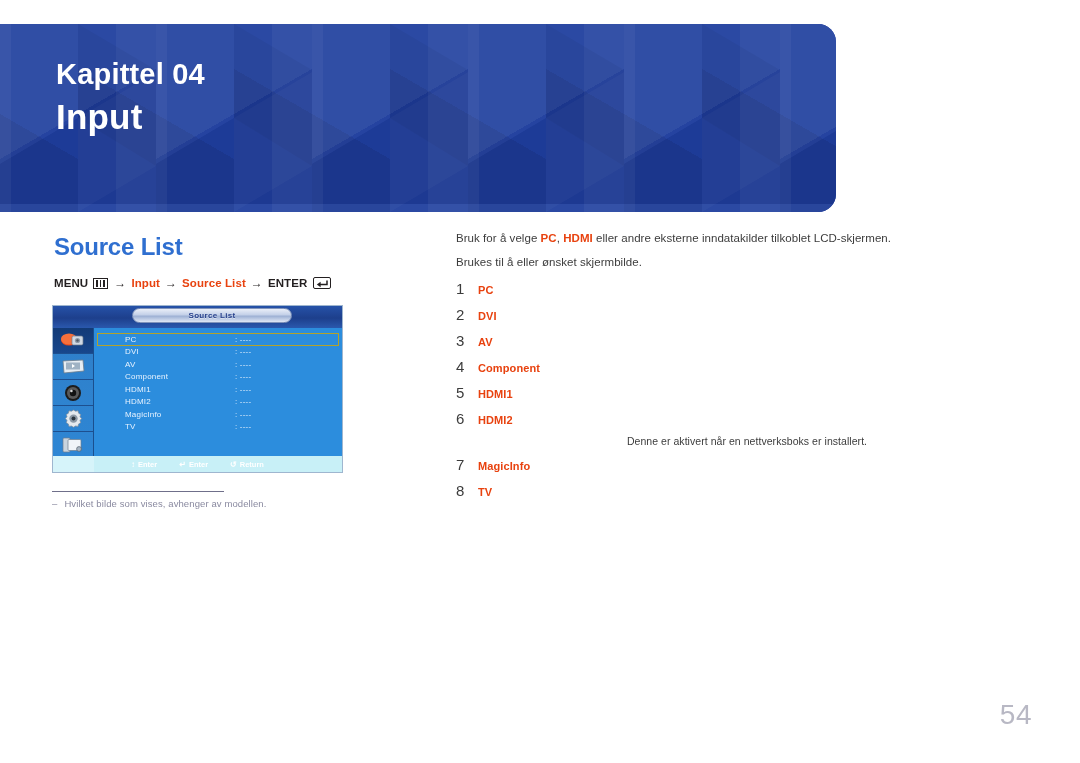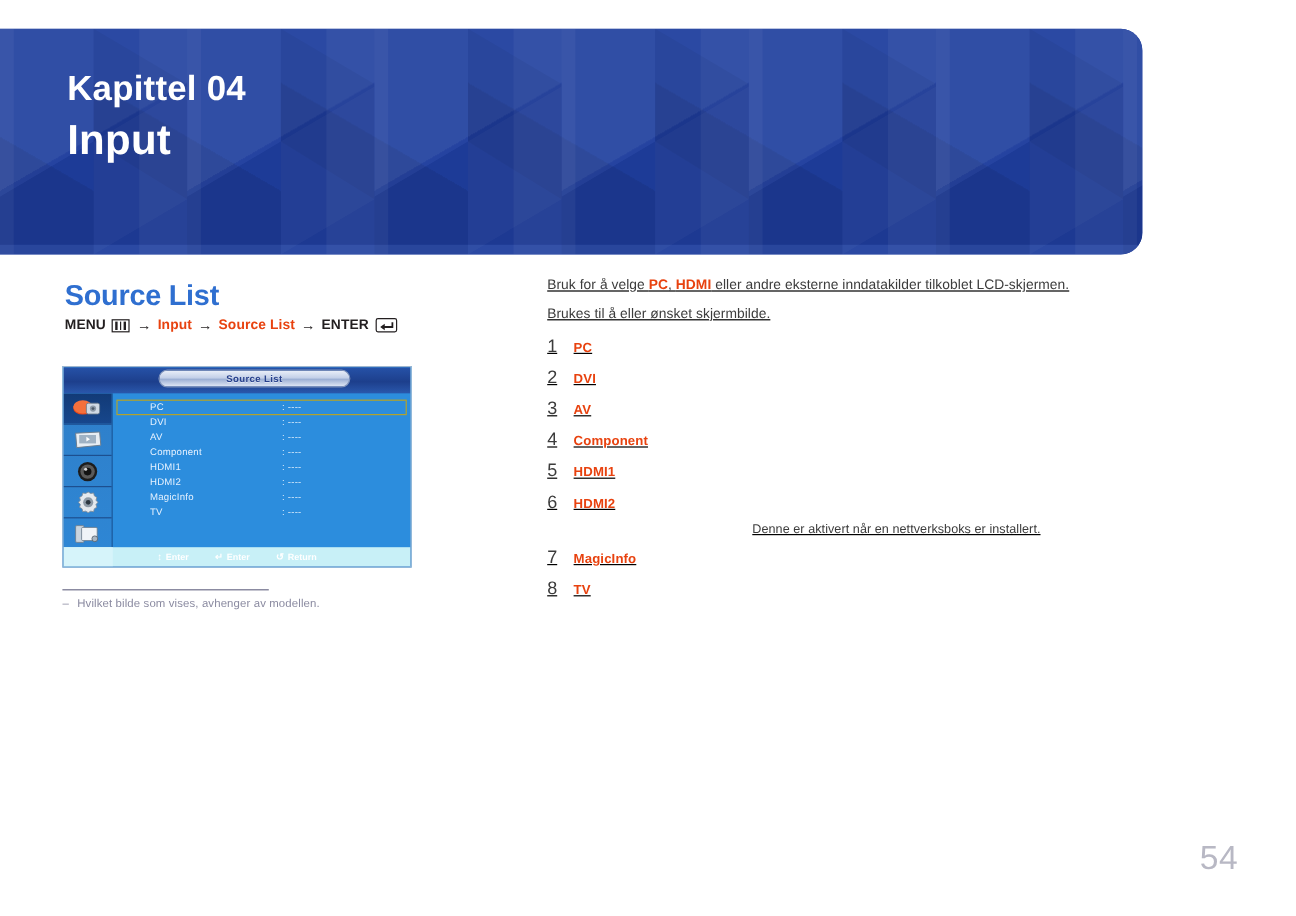--- a/index.html
+++ b/index.html
@@ -13,21 +13,21 @@
     font-family: "Liberation Sans", sans-serif;
     overflow: hidden;
     position: relative;
   }
 
   
   #chapter-banner {
     position: absolute;
     left: 0;
     top: 24px;
-    width: 952px;
+    width: 836px;
     height: 188px;
     border-radius: 0 18px 18px 0;
     overflow: hidden;
     background: #1f3e9e;
   }
   #chapter-banner .cube-pattern {
     position: absolute;
     inset: 0;
     background-color: #1f3e9e;
     background-image:
@@ -77,21 +77,21 @@
     font-size: 24px;
     font-weight: bold;
     color: #2f6fd0;
     letter-spacing: -0.2px;
   }
 
   
   #menu-path {
     position: absolute;
     left: 54px;
-    top: 264px;
+    top: 276px;
     font-size: 11.5px;
     font-weight: bold;
     color: #231f20;
     letter-spacing: .1px;
     display: flex;
     align-items: center;
     gap: 4px;
     white-space: nowrap;
   }
   #menu-path .accent { color: #e8420f; }
@@ -259,21 +259,20 @@
     gap: 7px;
     white-space: nowrap;
   }
 
   
   #content-column {
     position: absolute;
     left: 456px;
     top: 233px;
     width: 560px;
-    text-decoration: underline;
   }
   .intro-line {
     font-size: 11.5px;
     color: #3c3c3c;
     line-height: 1.0;
     margin-bottom: 12px;
     letter-spacing: .05px;
   }
   .intro-line .accent { color: #e8420f; font-weight: bold; }
   .num-item {

